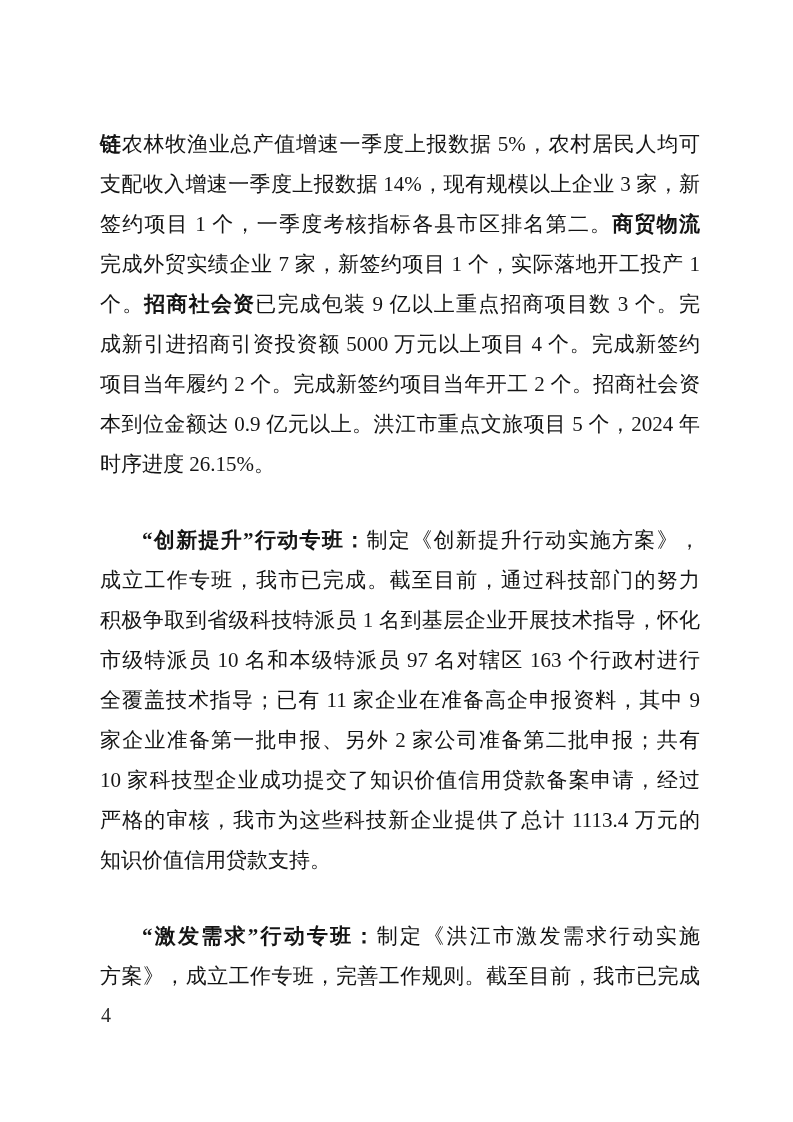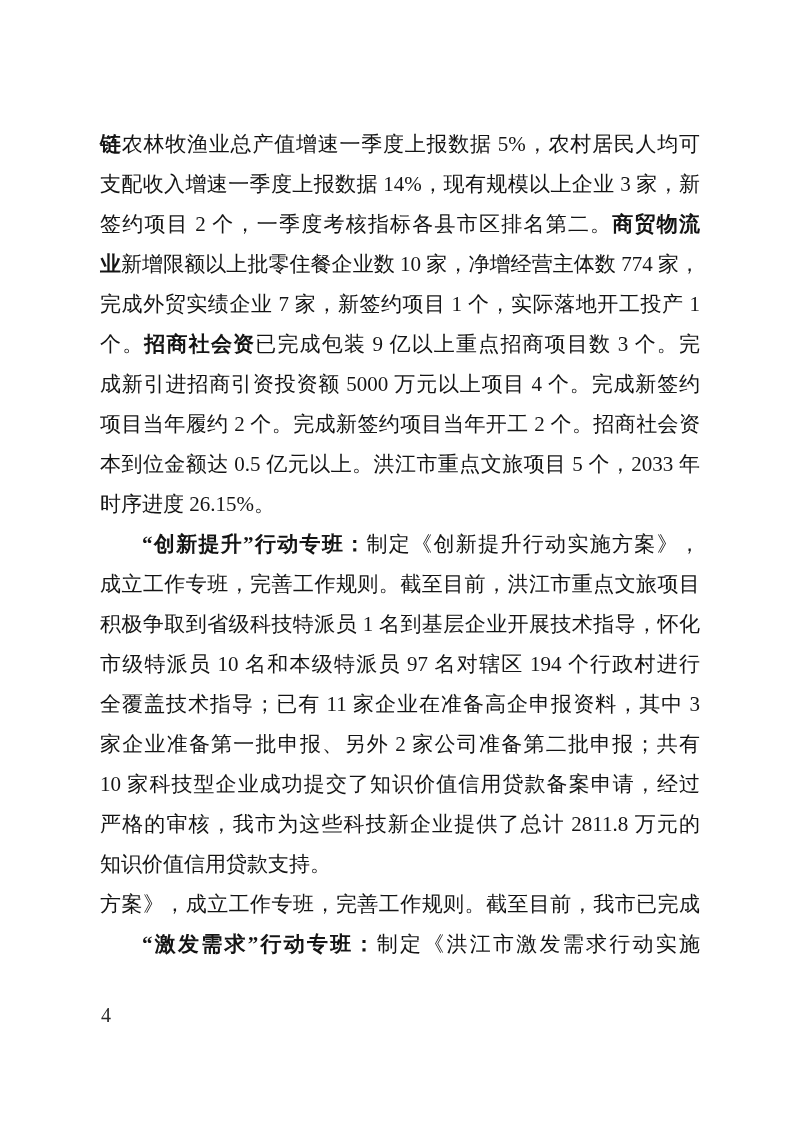--- a/index.html
+++ b/index.html
@@ -30,53 +30,53 @@
     text-align-last: justify;
     white-space: normal;
     overflow: visible;
   }
   .doc-line.para-end {
     text-align: center;
     text-align-last: left;
   }
   .doc-line.indent {
     text-indent: 42px;
+    margin-top: 36px;
   }
   .run { font-weight: normal; }
   .run.bold { font-weight: bold; }
   .page-number {
     position: absolute;
     left: 101px;
     top: 1001px;
     font-size: 20px;
     line-height: 28px;
     color: #2a2a2a;
   }
 </style>
 </head>
 <body>
 
 <div class="page">
   <div class="text-body">
       <div class="doc-line"><span class="run bold">链</span><span class="run">农林牧渔业总产值增速一季度上报数据 5%，农村居民人均可</span></div>
       <div class="doc-line"><span class="run">支配收入增速一季度上报数据 14%，现有规模以上企业 3 家，新</span></div>
-      <div class="doc-line"><span class="run">签约项目 2 个，一季度考核指标各县市区排名第二。</span><span class="run bold">商贸物流</span></div>
-      <div class="doc-line"><span class="run bold">业</span><span class="run">新增限额以上批零住餐企业数 10 家，净增经营主体数 774 家，</span></div>
+      <div class="doc-line"><span class="run">签约项目 1 个，一季度考核指标各县市区排名第二。</span><span class="run bold">商贸物流</span></div>
       <div class="doc-line"><span class="run">完成外贸实绩企业 7 家，新签约项目 1 个，实际落地开工投产 1</span></div>
       <div class="doc-line"><span class="run">个。</span><span class="run bold">招商社会资</span><span class="run">已完成包装 9 亿以上重点招商项目数 3 个。完</span></div>
       <div class="doc-line"><span class="run">成新引进招商引资投资额 5000 万元以上项目 4 个。完成新签约</span></div>
       <div class="doc-line"><span class="run">项目当年履约 2 个。完成新签约项目当年开工 2 个。招商社会资</span></div>
-      <div class="doc-line"><span class="run">本到位金额达 0.5 亿元以上。洪江市重点文旅项目 5 个，2033 年</span></div>
+      <div class="doc-line"><span class="run">本到位金额达 0.9 亿元以上。洪江市重点文旅项目 5 个，2024 年</span></div>
       <div class="doc-line para-end"><span class="run">时序进度 26.15%。</span></div>
       <div class="doc-line indent"><span class="run bold">“创新提升”行动专班：</span><span class="run">制定《创新提升行动实施方案》，</span></div>
-      <div class="doc-line"><span class="run">成立工作专班，完善工作规则。截至目前，洪江市重点文旅项目</span></div>
+      <div class="doc-line"><span class="run">成立工作专班，我市已完成。截至目前，通过科技部门的努力</span></div>
       <div class="doc-line"><span class="run">积极争取到省级科技特派员 1 名到基层企业开展技术指导，怀化</span></div>
-      <div class="doc-line"><span class="run">市级特派员 10 名和本级特派员 97 名对辖区 194 个行政村进行</span></div>
-      <div class="doc-line"><span class="run">全覆盖技术指导；已有 11 家企业在准备高企申报资料，其中 3</span></div>
+      <div class="doc-line"><span class="run">市级特派员 10 名和本级特派员 97 名对辖区 163 个行政村进行</span></div>
+      <div class="doc-line"><span class="run">全覆盖技术指导；已有 11 家企业在准备高企申报资料，其中 9</span></div>
       <div class="doc-line"><span class="run">家企业准备第一批申报、另外 2 家公司准备第二批申报；共有</span></div>
       <div class="doc-line"><span class="run">10 家科技型企业成功提交了知识价值信用贷款备案申请，经过</span></div>
-      <div class="doc-line"><span class="run">严格的审核，我市为这些科技新企业提供了总计 2811.8 万元的</span></div>
+      <div class="doc-line"><span class="run">严格的审核，我市为这些科技新企业提供了总计 1113.4 万元的</span></div>
       <div class="doc-line para-end"><span class="run">知识价值信用贷款支持。</span></div>
+      <div class="doc-line indent"><span class="run bold">“激发需求”行动专班：</span><span class="run">制定《洪江市激发需求行动实施</span></div>
       <div class="doc-line"><span class="run">方案》，成立工作专班，完善工作规则。截至目前，我市已完成</span></div>
-      <div class="doc-line indent"><span class="run bold">“激发需求”行动专班：</span><span class="run">制定《洪江市激发需求行动实施</span></div>
     </div>
   <div class="page-number">4</div>
 </div>
 
 </body></html>

